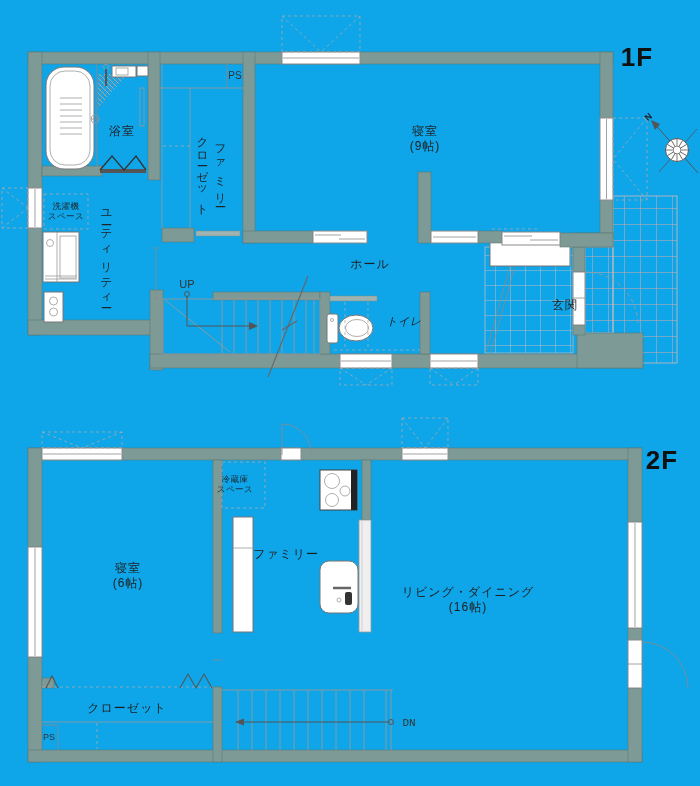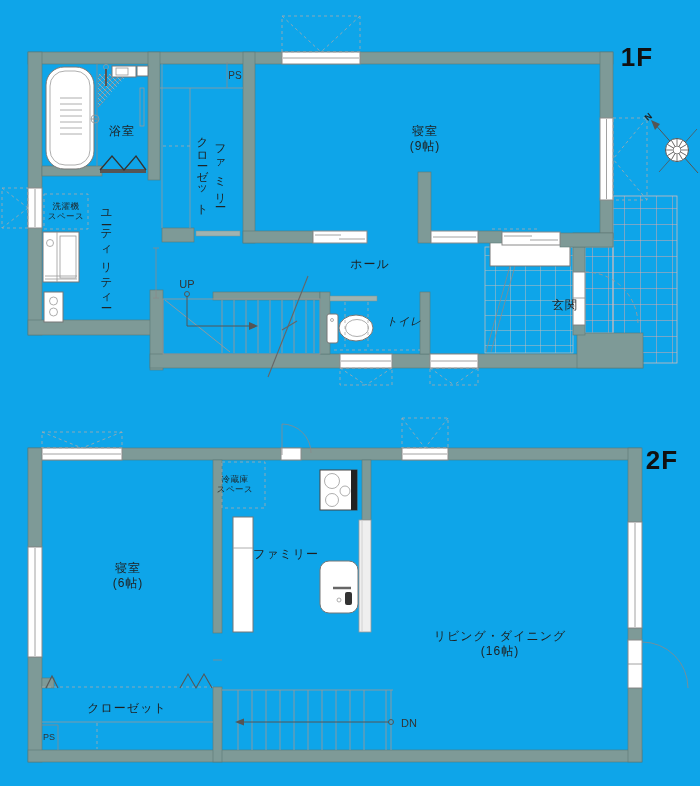--- a/index.html
+++ b/index.html
@@ -386,21 +386,21 @@
 <div class="lbl big" style="left:662px;top:460px;text-align:center;">2F</div>
 <div class="lbl sm" style="left:235px;top:484px;">
   <div>冷蔵庫</div>
   <div>スペース</div>
 </div>
 <div class="lbl" style="left:286px;top:554px;">ファミリー</div>
 <div class="lbl" style="left:128px;top:576px;">
   <div>寝室</div>
   <div>(6帖)</div>
 </div>
-<div class="lbl" style="left:500px;top:600px;margin-top:44px;">
+<div class="lbl" style="left:468px;top:600px;">
   <div>リビング・ダイニング</div>
   <div>(16帖)</div>
 </div>
 <div class="lbl" style="left:127px;top:708px;">クローゼット</div>
 <div class="lbl latin" style="left:49px;top:737px;font-size:9px;">PS</div>
-<div class="lbl latin" style="left:409px;top:723px;">DN</div>
+<div class="lbl latin" style="left:409px;top:723px;font-family:Liberation Mono, monospace;">DN</div>
 
 </div>
 
 </body></html>

